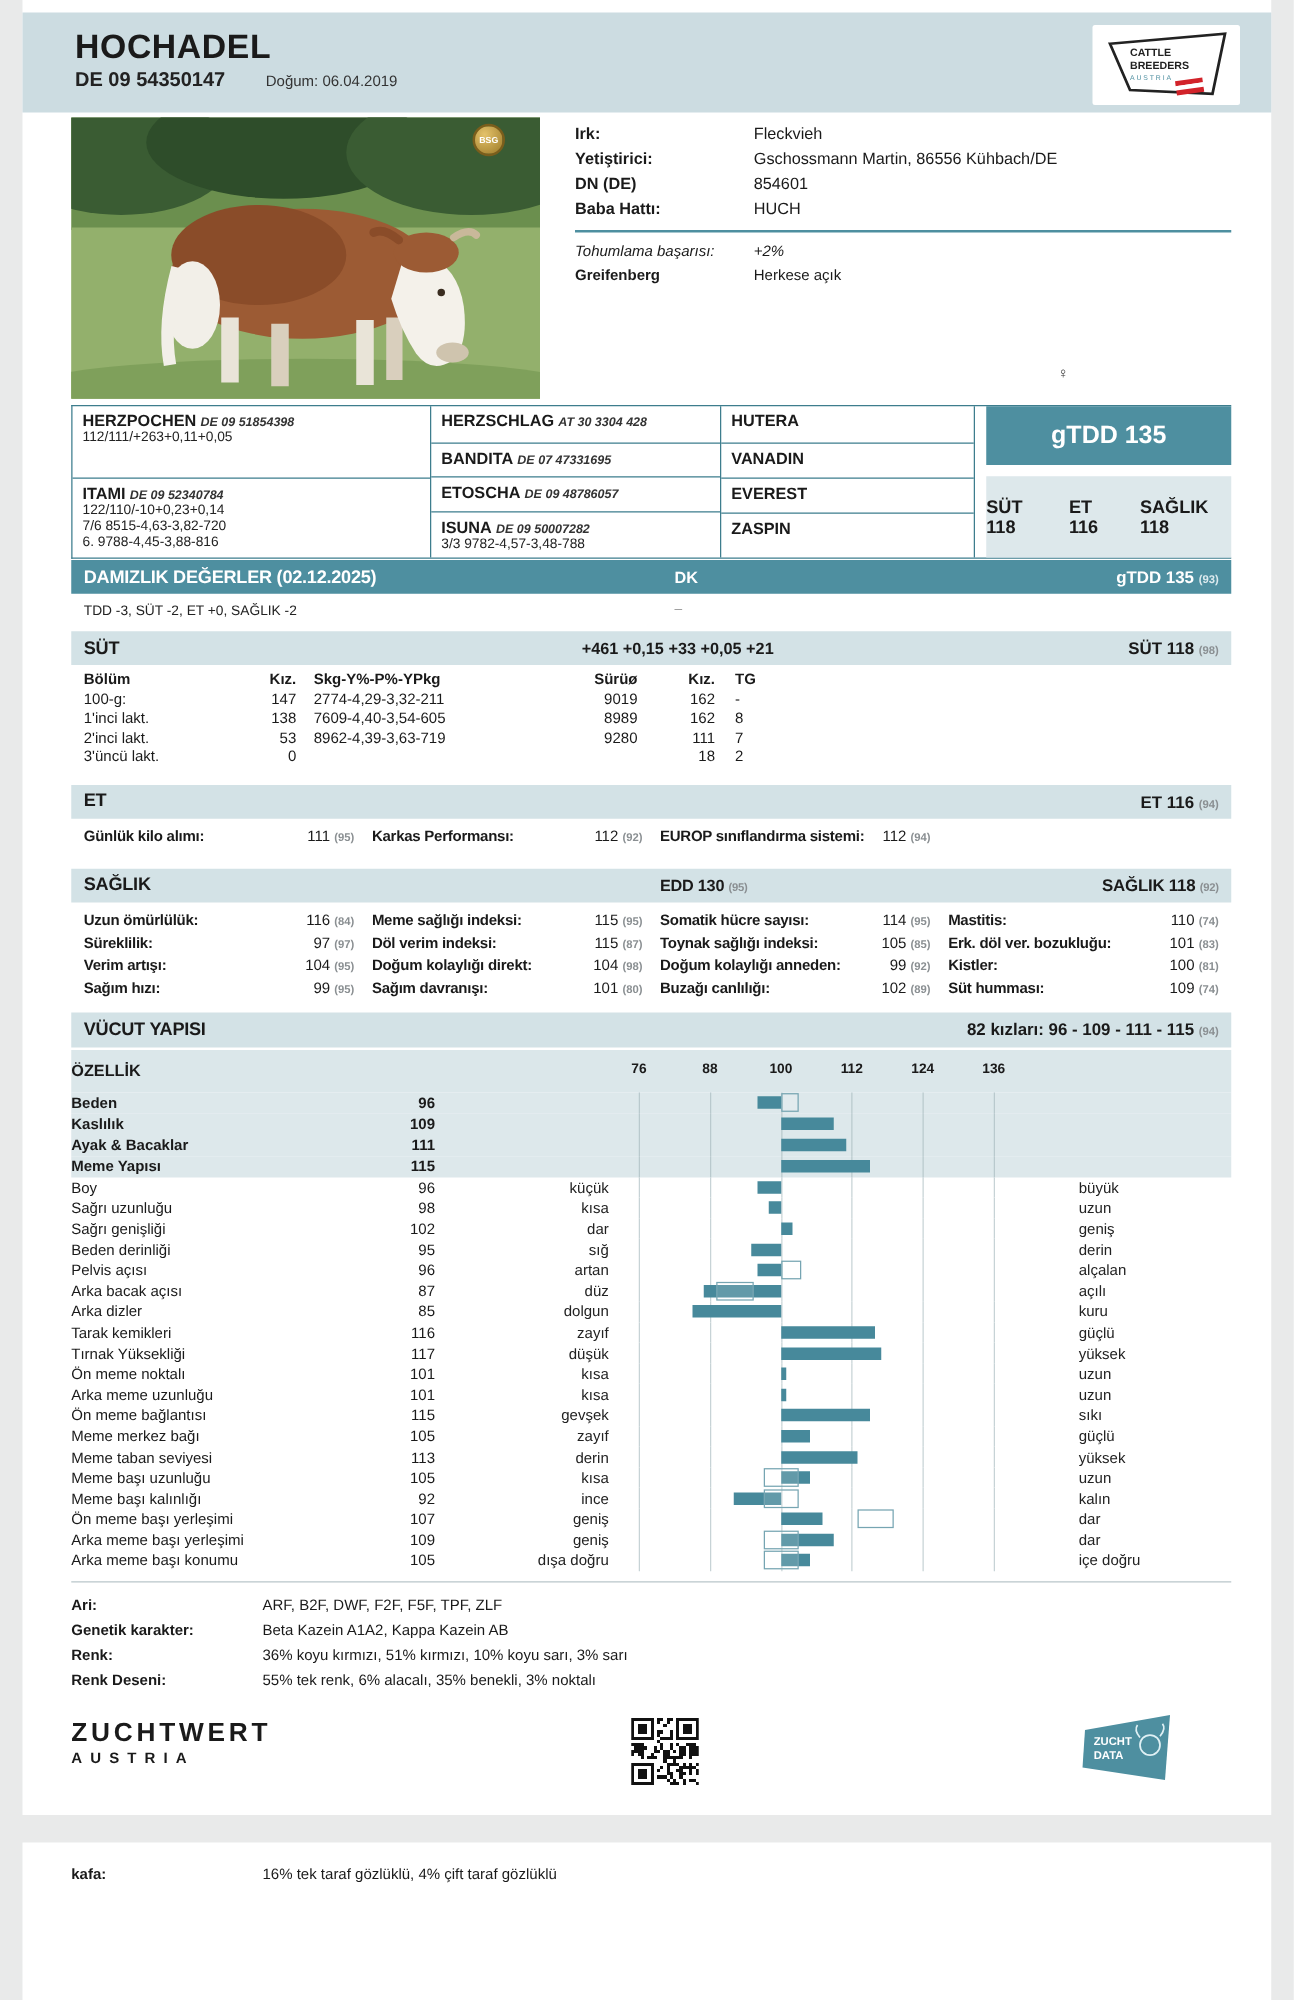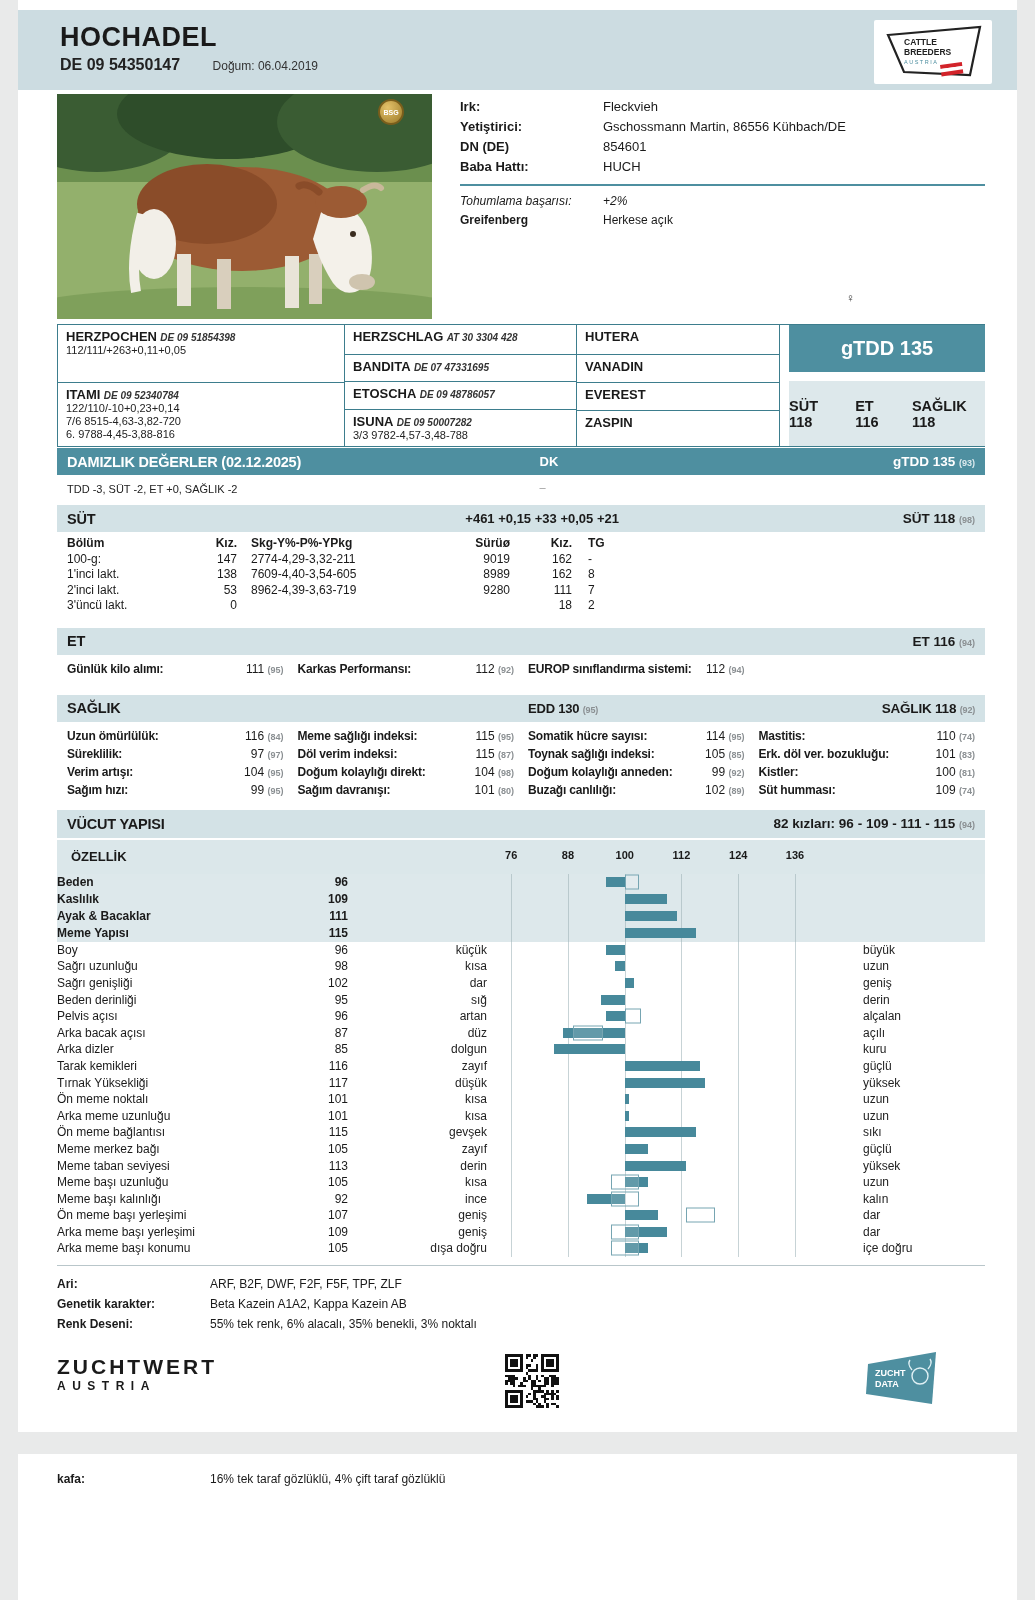--- a/index.html
+++ b/index.html
@@ -406,21 +406,21 @@
       </div>
     </div>
 
   <div class="band" style="height:28px">
     <span class="t">VÜCUT YAPISI</span>
     <span class="right">
       <span>82 kızları: 96 - 109 - 111 - 115</span> <span class="rel">(94)</span>
     </span>
   </div>
   <div class="crow ozellik-row">
-    <span class="t" style="padding-left:14px">ÖZELLİK</span>
+    <span class="t" style="padding-left:0">ÖZELLİK</span>
     <span></span>
       <span></span>
     <div class="cchart" id="scale-cell">
         <span class="scale-num" style="left: 4.05405%;">76</span>
         <span class="scale-num" style="left: 20.2703%;">88</span>
         <span class="scale-num" style="left: 36.4865%;">100</span>
         <span class="scale-num" style="left: 52.7027%;">112</span>
         <span class="scale-num" style="left: 68.9189%;">124</span>
         <span class="scale-num" style="left: 85.1351%;">136</span>
       </div>
@@ -783,20 +783,24 @@
     </div>
 
   <div class="foot-div" id="footer-rows">
       <div class="frow">
         <span class="lbl">Ari:</span>
         <span>ARF, B2F, DWF, F2F, F5F, TPF, ZLF</span>
       </div>
       <div class="frow">
         <span class="lbl">Genetik karakter:</span>
         <span>Beta Kazein A1A2, Kappa Kazein AB</span>
+      </div>
+      <div class="frow">
+        <span class="lbl">Renk:</span>
+        <span>36% koyu kırmızı, 51% kırmızı, 10% koyu sarı, 3% sarı</span>
       </div>
       <div class="frow">
         <span class="lbl">Renk Deseni:</span>
         <span>55% tek renk, 6% alacalı, 35% benekli, 3% noktalı</span>
       </div>
     </div>
 
   <div class="logos">
     <div class="zw">
       <div class="l1">ZUCHTWERT</div>

